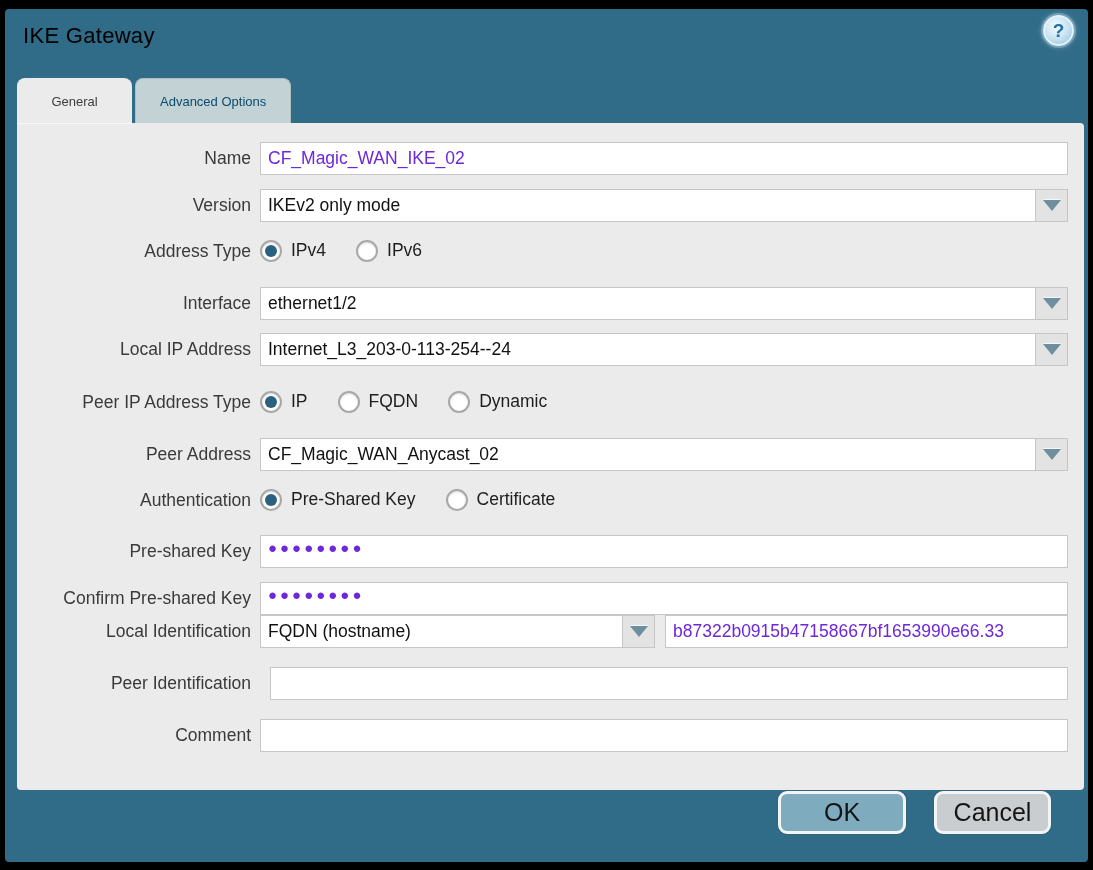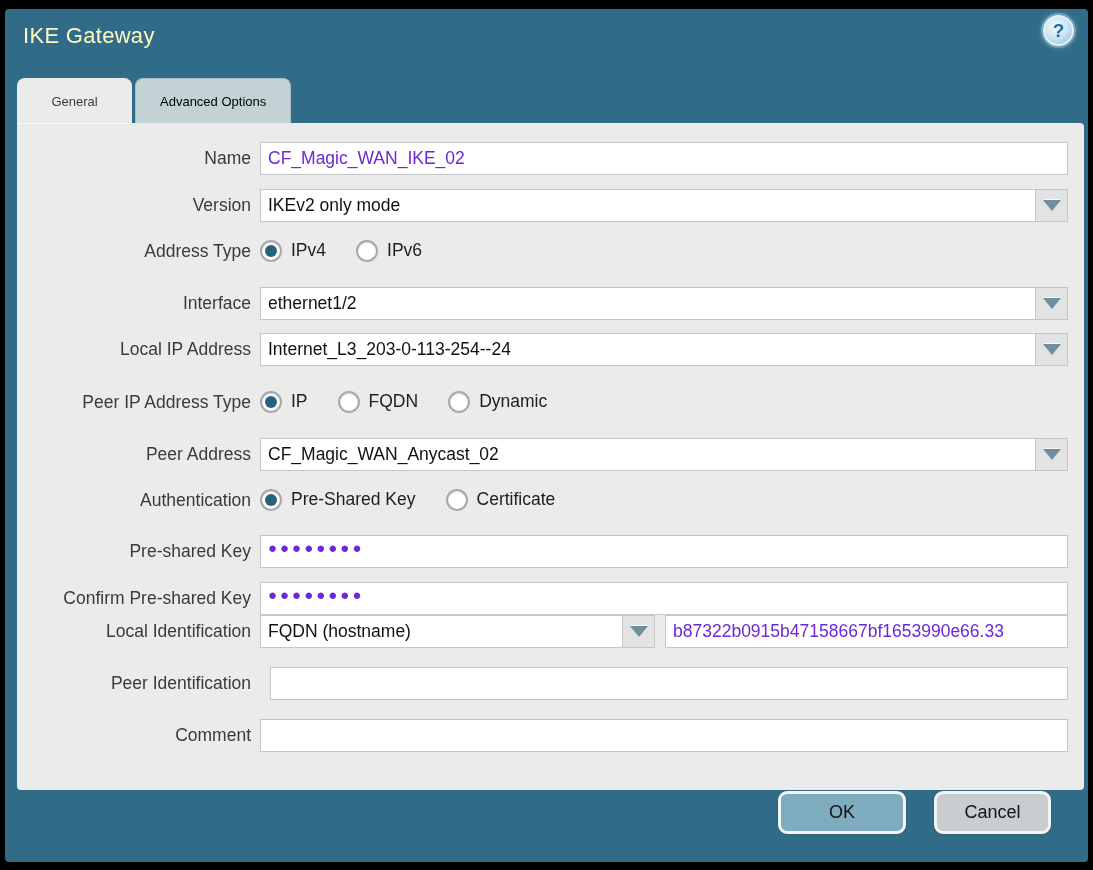--- a/index.html
+++ b/index.html
@@ -11,21 +11,21 @@
     overflow:hidden;
   }
   .dialog {
     position:absolute; left:5px; top:9px; right:5px; bottom:8px;
     background:#306b88; border-radius:4px;
   }
   
   .titlebar { position:absolute; left:0; top:0; right:0; height:60px; }
   .title {
     position:absolute; left:18px; top:14px;
-    color:#fef9c3; font-size:22px; font-weight:400; letter-spacing:0.3px;
+    color:#000000; font-size:22px; font-weight:400; letter-spacing:0.3px;
   }
   .help-icon {
     position:absolute; right:14px; top:6px; width:31px; height:31px;
     border-radius:50%;
     background:radial-gradient(circle at 40% 35%, #f2fafd 0%, #cfe7f3 45%, #8fc0da 100%);
     border:2px solid #e3f2f9;
     box-shadow:0 0 0 2px rgba(140,185,210,0.55), 0 0 6px rgba(255,255,255,0.5);
     color:#1f6ga6;
     display:flex; align-items:center; justify-content:center;
     color:#1f6fa6; font-size:19px; font-weight:bold; cursor:pointer;
@@ -36,21 +36,21 @@
     height:46px; display:flex; align-items:center; justify-content:center;
     border-radius:8px 8px 0 0; font-size:13px; cursor:pointer;
     padding:0 24px;
   }
   .tab.active {
     background:#ebebeb; color:#3d3d3d; width:115px; padding:0;
     box-shadow:0 -1px 0 #f8f8f8 inset;
     position:relative; z-index:2;
   }
   .tab.inactive {
-    background:#c3d2d4; color:#000000;
+    background:#c3d2d4; color:#0c4a6e;
     border:1px solid #aebfc2; border-bottom:none;
   }
   
   .panel {
     position:absolute; left:12px; top:114px; width:1067px; height:667px;
     background:#ebebeb; border-radius:0 4px 4px 4px;
     padding:0 16px 0 0;
   }
   .row { display:flex; align-items:center; }
   .g19{margin-top:19px}.g14{margin-top:14px}.g17{margin-top:17px}.g24{margin-top:24px}
@@ -93,21 +93,21 @@
   .radio.sel::after {
     content:""; width:12px; height:12px; border-radius:50%; background:#2a617f; display:block;
   }
   .radio-lbl { font-size:17.5px; color:#1e1e1e; margin-left:9px; }
   
   .split-combo { width:395px; min-width:395px; }
   .split-input { margin-left:10px; }
   
   .footer-btn {
     position:absolute; height:43px; border-radius:9px;
-    border:3px solid #f2f5f6; font-size:18px; color:#141414;
+    border:3px solid #f2f5f6; font-size:25px; color:#141414;
     font-family:"Liberation Sans", sans-serif; cursor:pointer;
     box-shadow:0 0 0 1px rgba(60,90,105,0.45);
   }
   .ok-btn { right:182px; bottom:28px; width:128px; background:#7fabbf; }
   .cancel-btn { right:37px; bottom:28px; width:117px; background:#c9cdd0; }
 </style>
 </head>
 <body>
 
 <div class="dialog">

